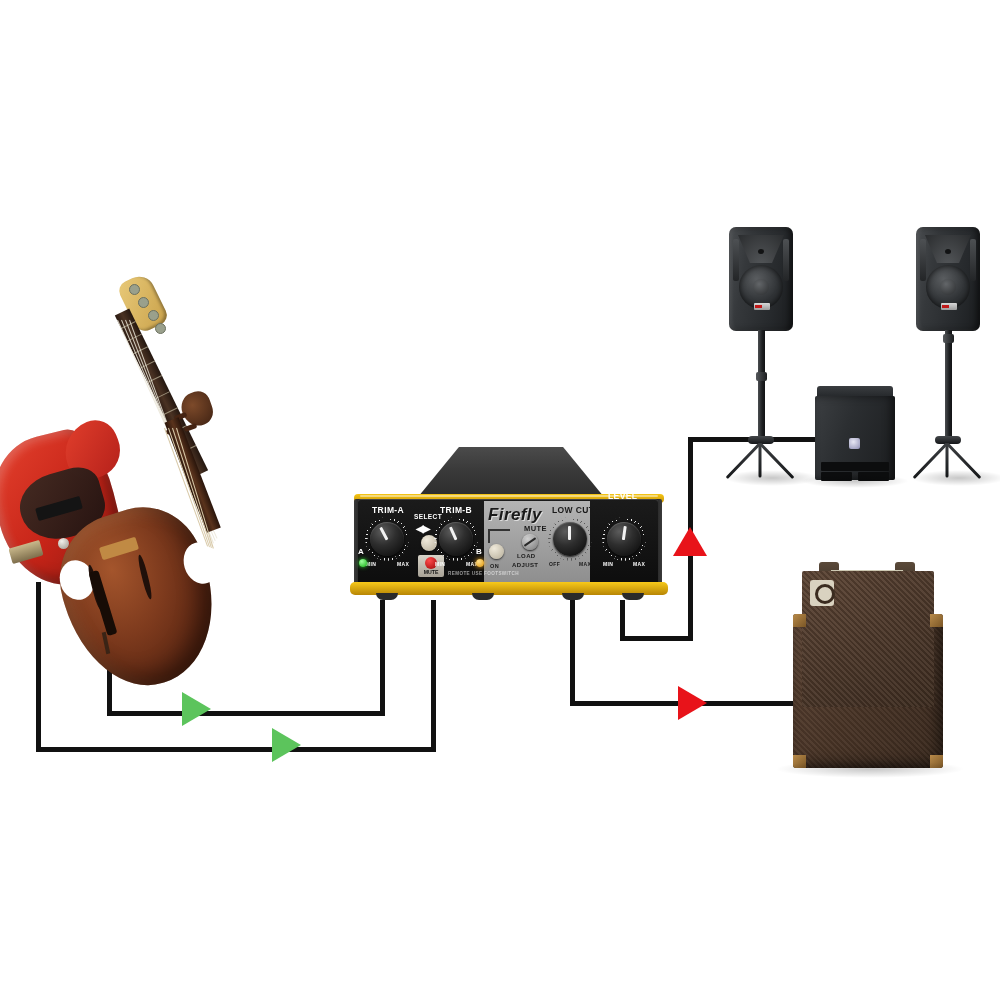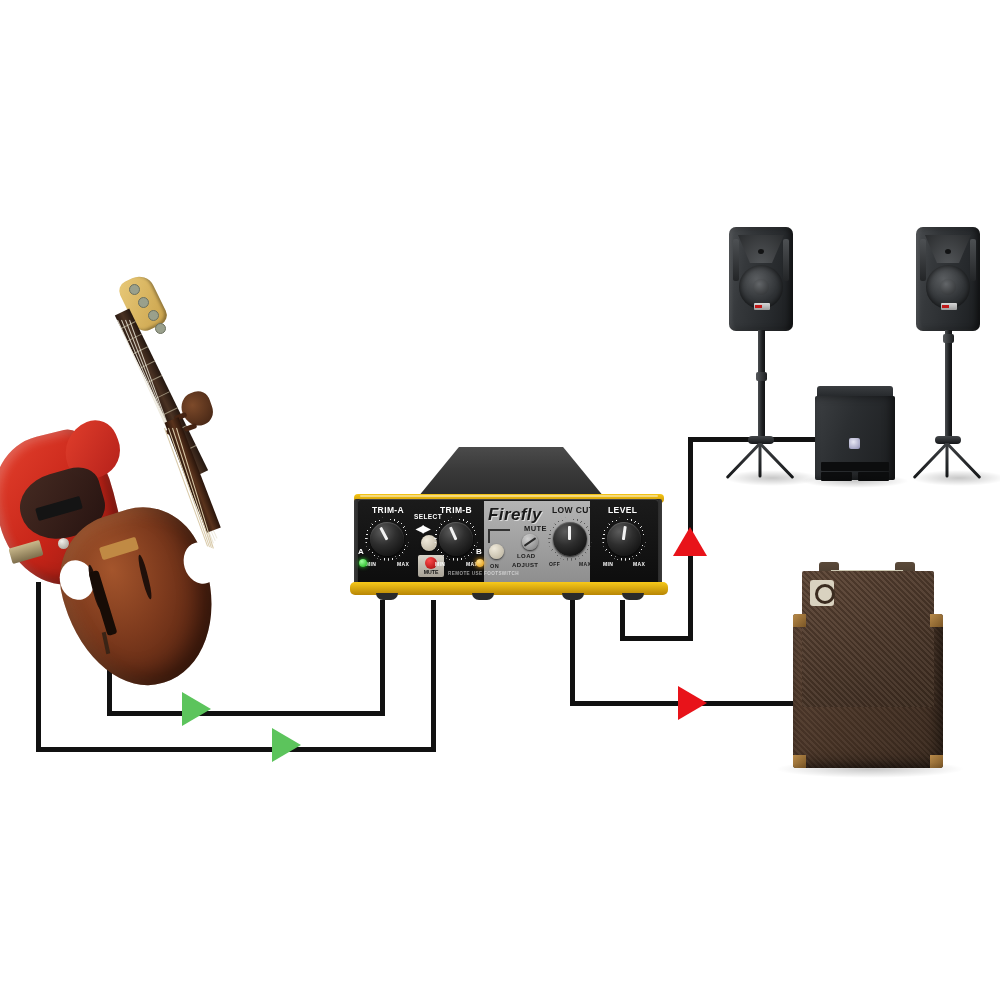--- a/index.html
+++ b/index.html
@@ -265,21 +265,21 @@
     <div class="label dark" style="left:216px;top:58px;font-size:8.5px;">LOW CUT</div>
     <div class="dial" style="left:212px;top:70px;width:44px;height:44px;background:
          repeating-conic-gradient(from 205deg,#5a5a5a 0deg 1.4deg,transparent 1.4deg 11deg);
          -webkit-mask:radial-gradient(circle,transparent 62%,#000 63%);mask:radial-gradient(circle,transparent 62%,#000 63%);"></div>
     <div class="knob" style="left:217px;top:75px;width:34px;height:34px;">
       <div class="ptr" style="left:15px;top:4px;width:3px;height:14px;transform:rotate(0deg);transform-origin:50% 90%;"></div>
     </div>
     <div class="label dark" style="left:213px;top:114px;font-size:5px;">OFF</div>
     <div class="label dark" style="left:243px;top:114px;font-size:5px;">MAX</div>
 
-    <div class="label" style="left:272px;top:58px;font-size:8.5px;">LEVEL</div>
+    <div class="label" style="left:272px;top:44px;font-size:8.5px;">LEVEL</div>
     <div class="dial" style="left:266px;top:70px;width:44px;height:44px;background:
          repeating-conic-gradient(from 205deg,#e6e6e6 0deg 1.4deg,transparent 1.4deg 11deg);
          -webkit-mask:radial-gradient(circle,transparent 62%,#000 63%);mask:radial-gradient(circle,transparent 62%,#000 63%);"></div>
     <div class="knob" style="left:271px;top:75px;width:34px;height:34px;">
       <div class="ptr" style="left:15px;top:4px;width:3px;height:14px;transform:rotate(8deg);transform-origin:50% 90%;"></div>
     </div>
     <div class="label" style="left:267px;top:114px;font-size:5px;">MIN</div>
     <div class="label" style="left:297px;top:114px;font-size:5px;">MAX</div>
 
     <div class="ff-botrail"></div>

